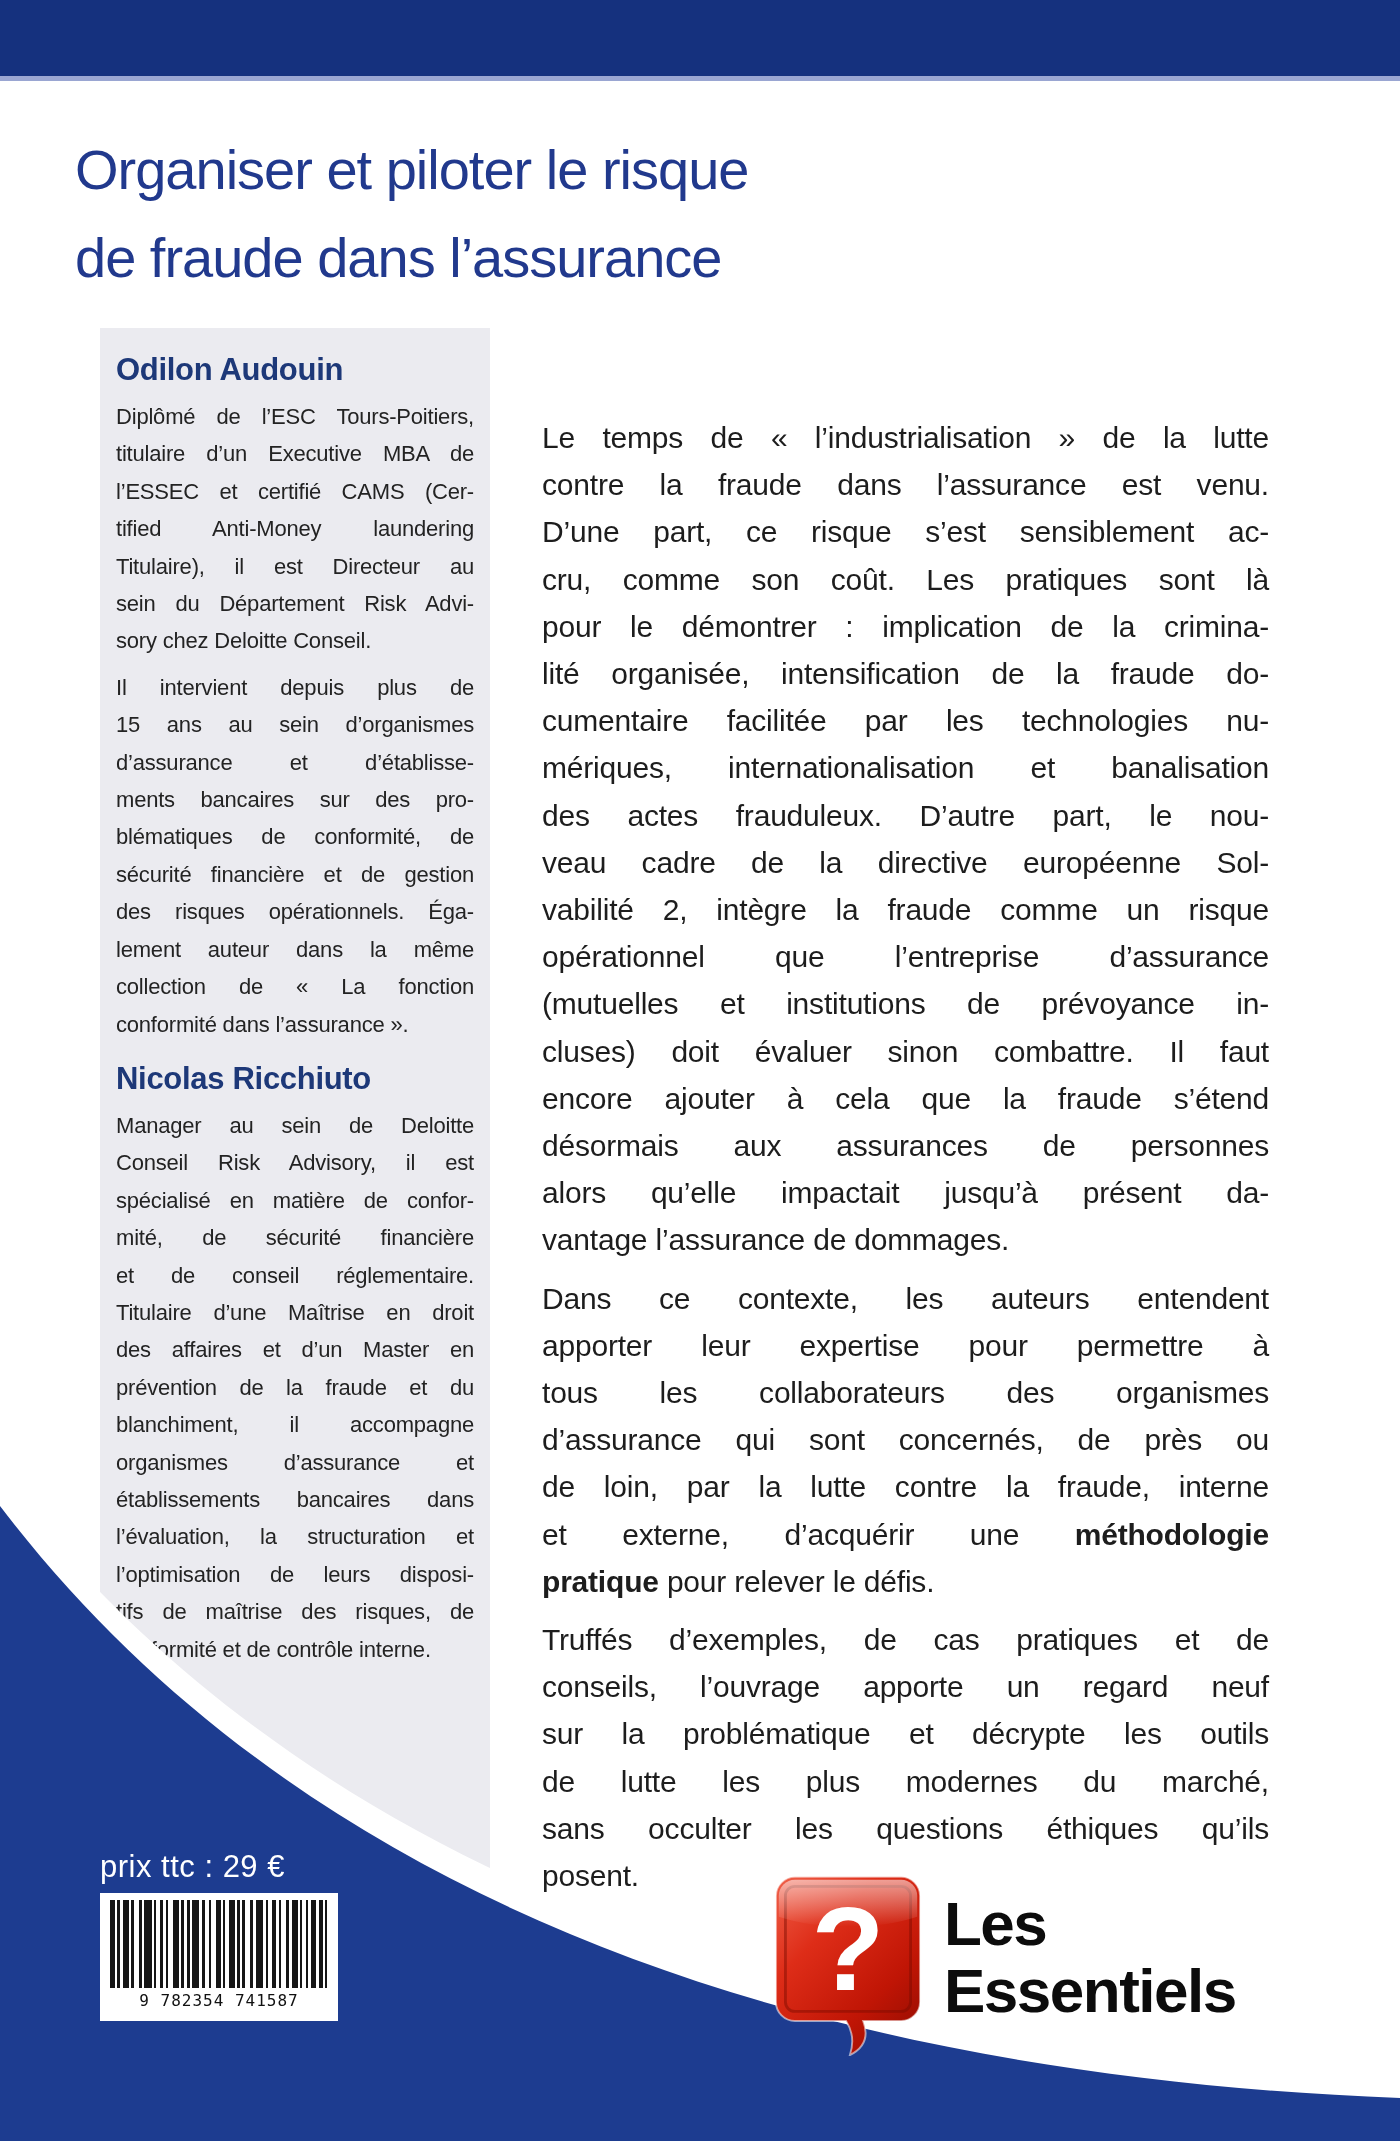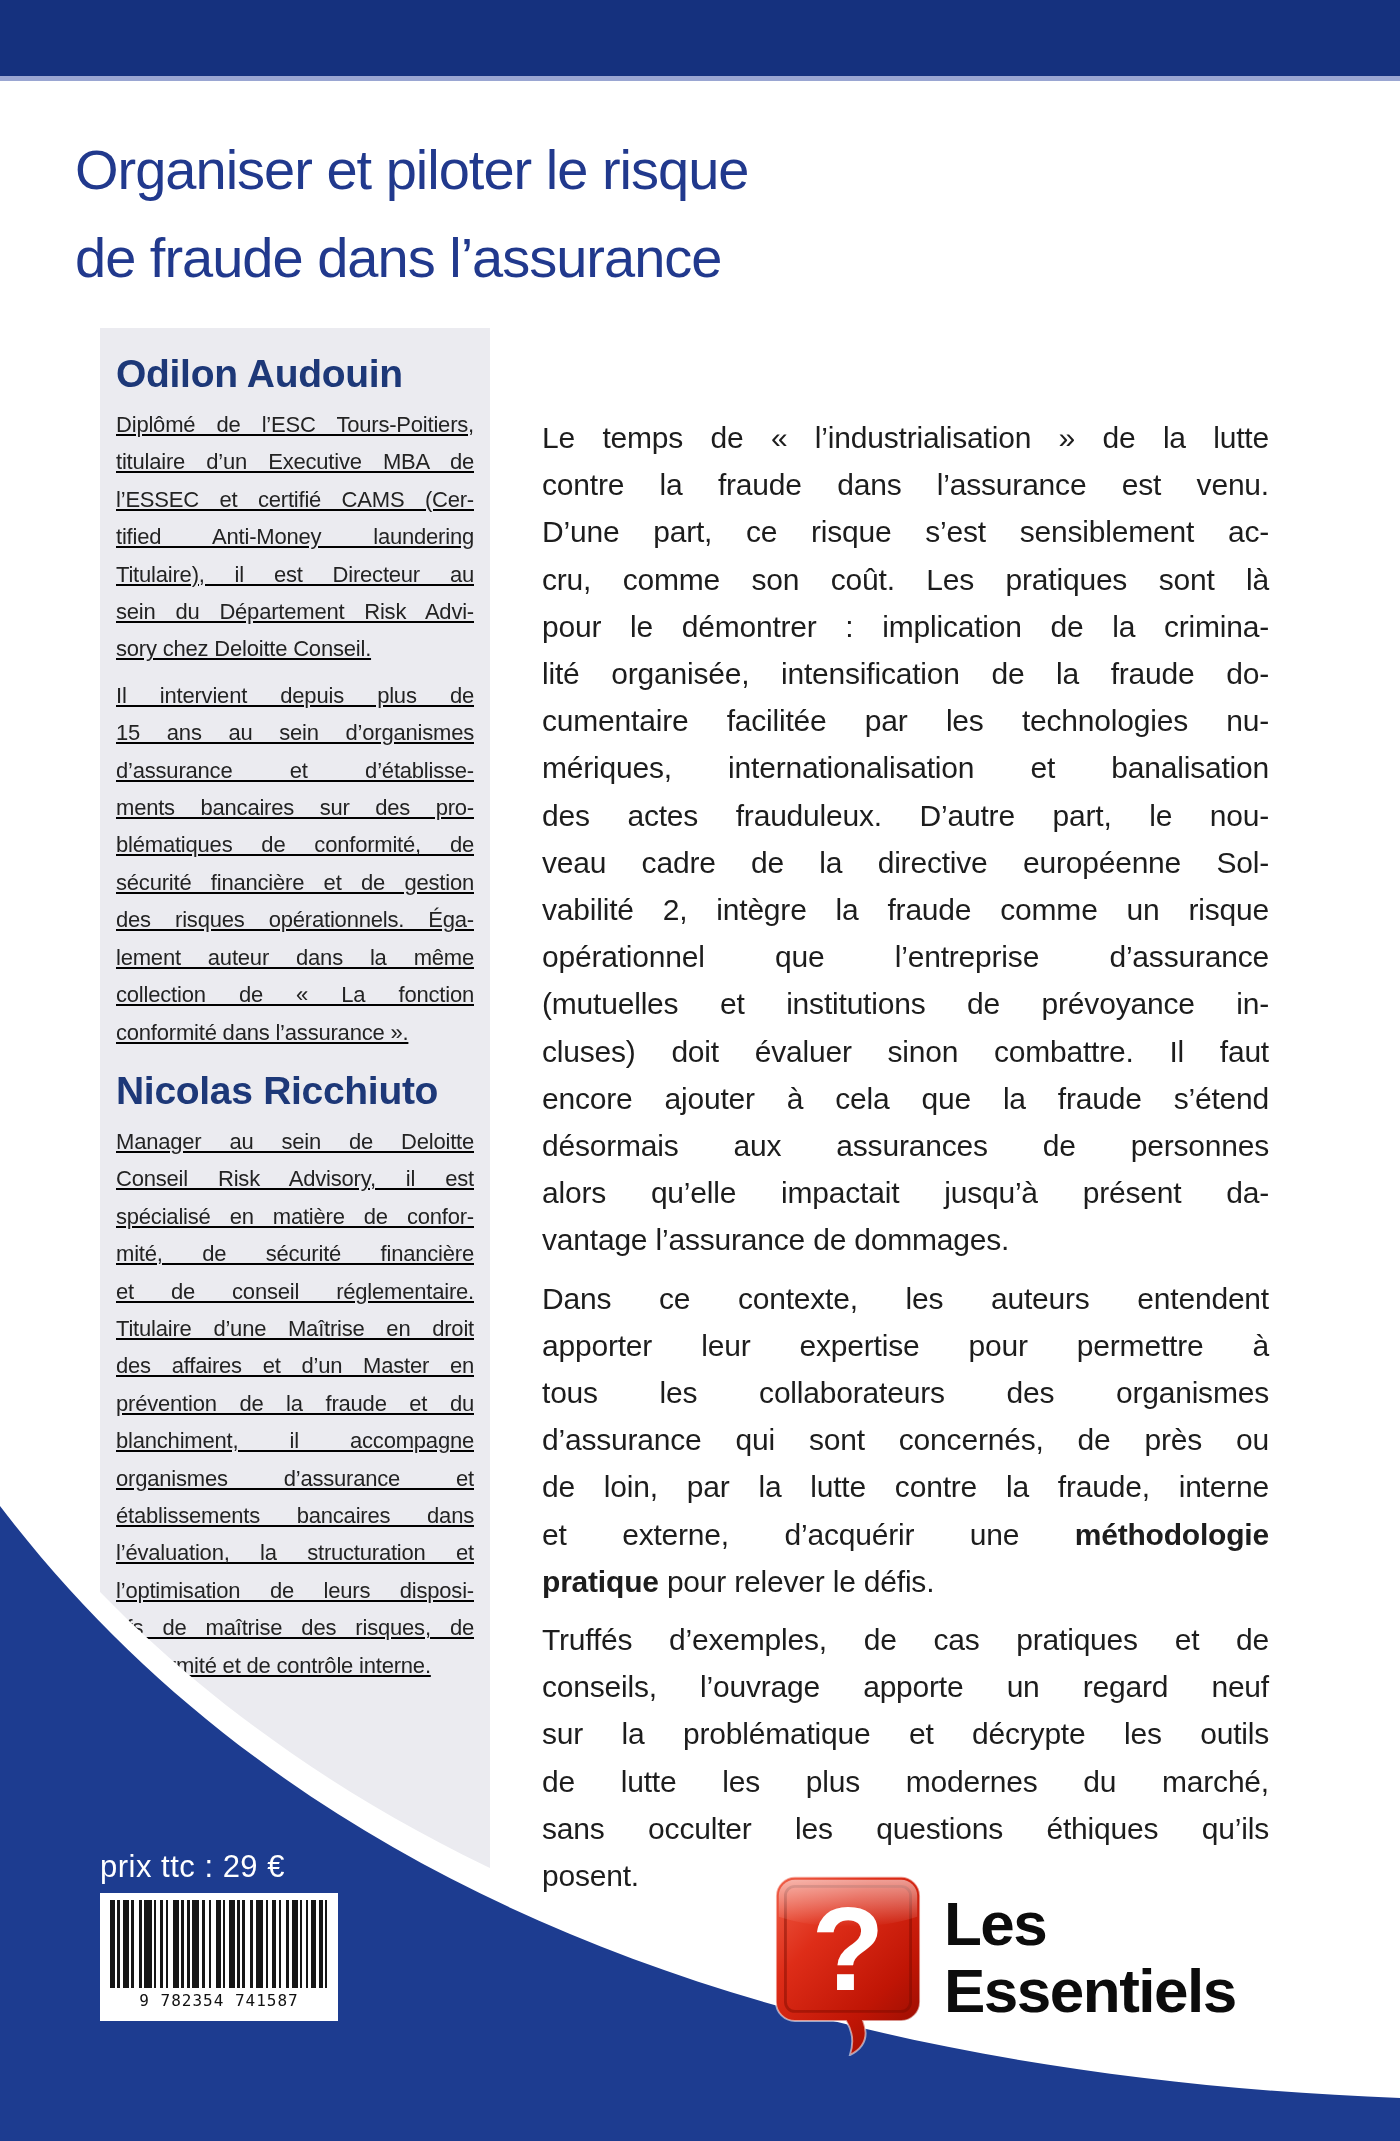--- a/index.html
+++ b/index.html
@@ -10,23 +10,23 @@
   .topbar{position:absolute;left:0;top:0;width:1400px;height:76px;
           background:#15317e;border-bottom:5px solid #9aa6d2;}
 
   
   .title{position:absolute;left:75px;top:126px;color:#21398d;
          font-size:56px;line-height:88px;letter-spacing:-1px;font-weight:400;}
 
   
   .panel{position:absolute;left:100px;top:328px;width:390px;height:1545px;
          background:#ebebf0;box-sizing:border-box;padding:20px 16px;z-index:2;}
-  .panel h3{margin:18px 0 10px 0;font-size:39px;color:#1d3878;letter-spacing:-0.3px;}
+  .panel h3{margin:18px 0 10px 0;font-size:31px;color:#1d3878;letter-spacing:-0.3px;}
   .panel .sec:first-child h3{margin-top:4px;}
-  .bpar{margin:0 0 9px 0;text-decoration:underline;}
+  .bpar{margin:0 0 9px 0;}
   .bline{font-size:22px;line-height:37.4px;color:#232323;letter-spacing:-0.2px;
          text-align:justify;text-align-last:justify;}
   .bline.last{text-align-last:left;}
 
   
   .synopsis{position:absolute;left:530px;top:414px;width:727px;z-index:1;margin-left:12px;}
   .spar{margin:0 0 11px 0;}
   .sline{font-size:30px;line-height:47.2px;color:#1d1d1d;letter-spacing:-0.2px;
          text-align:justify;text-align-last:justify;}
   .sline.last{text-align-last:left;}

